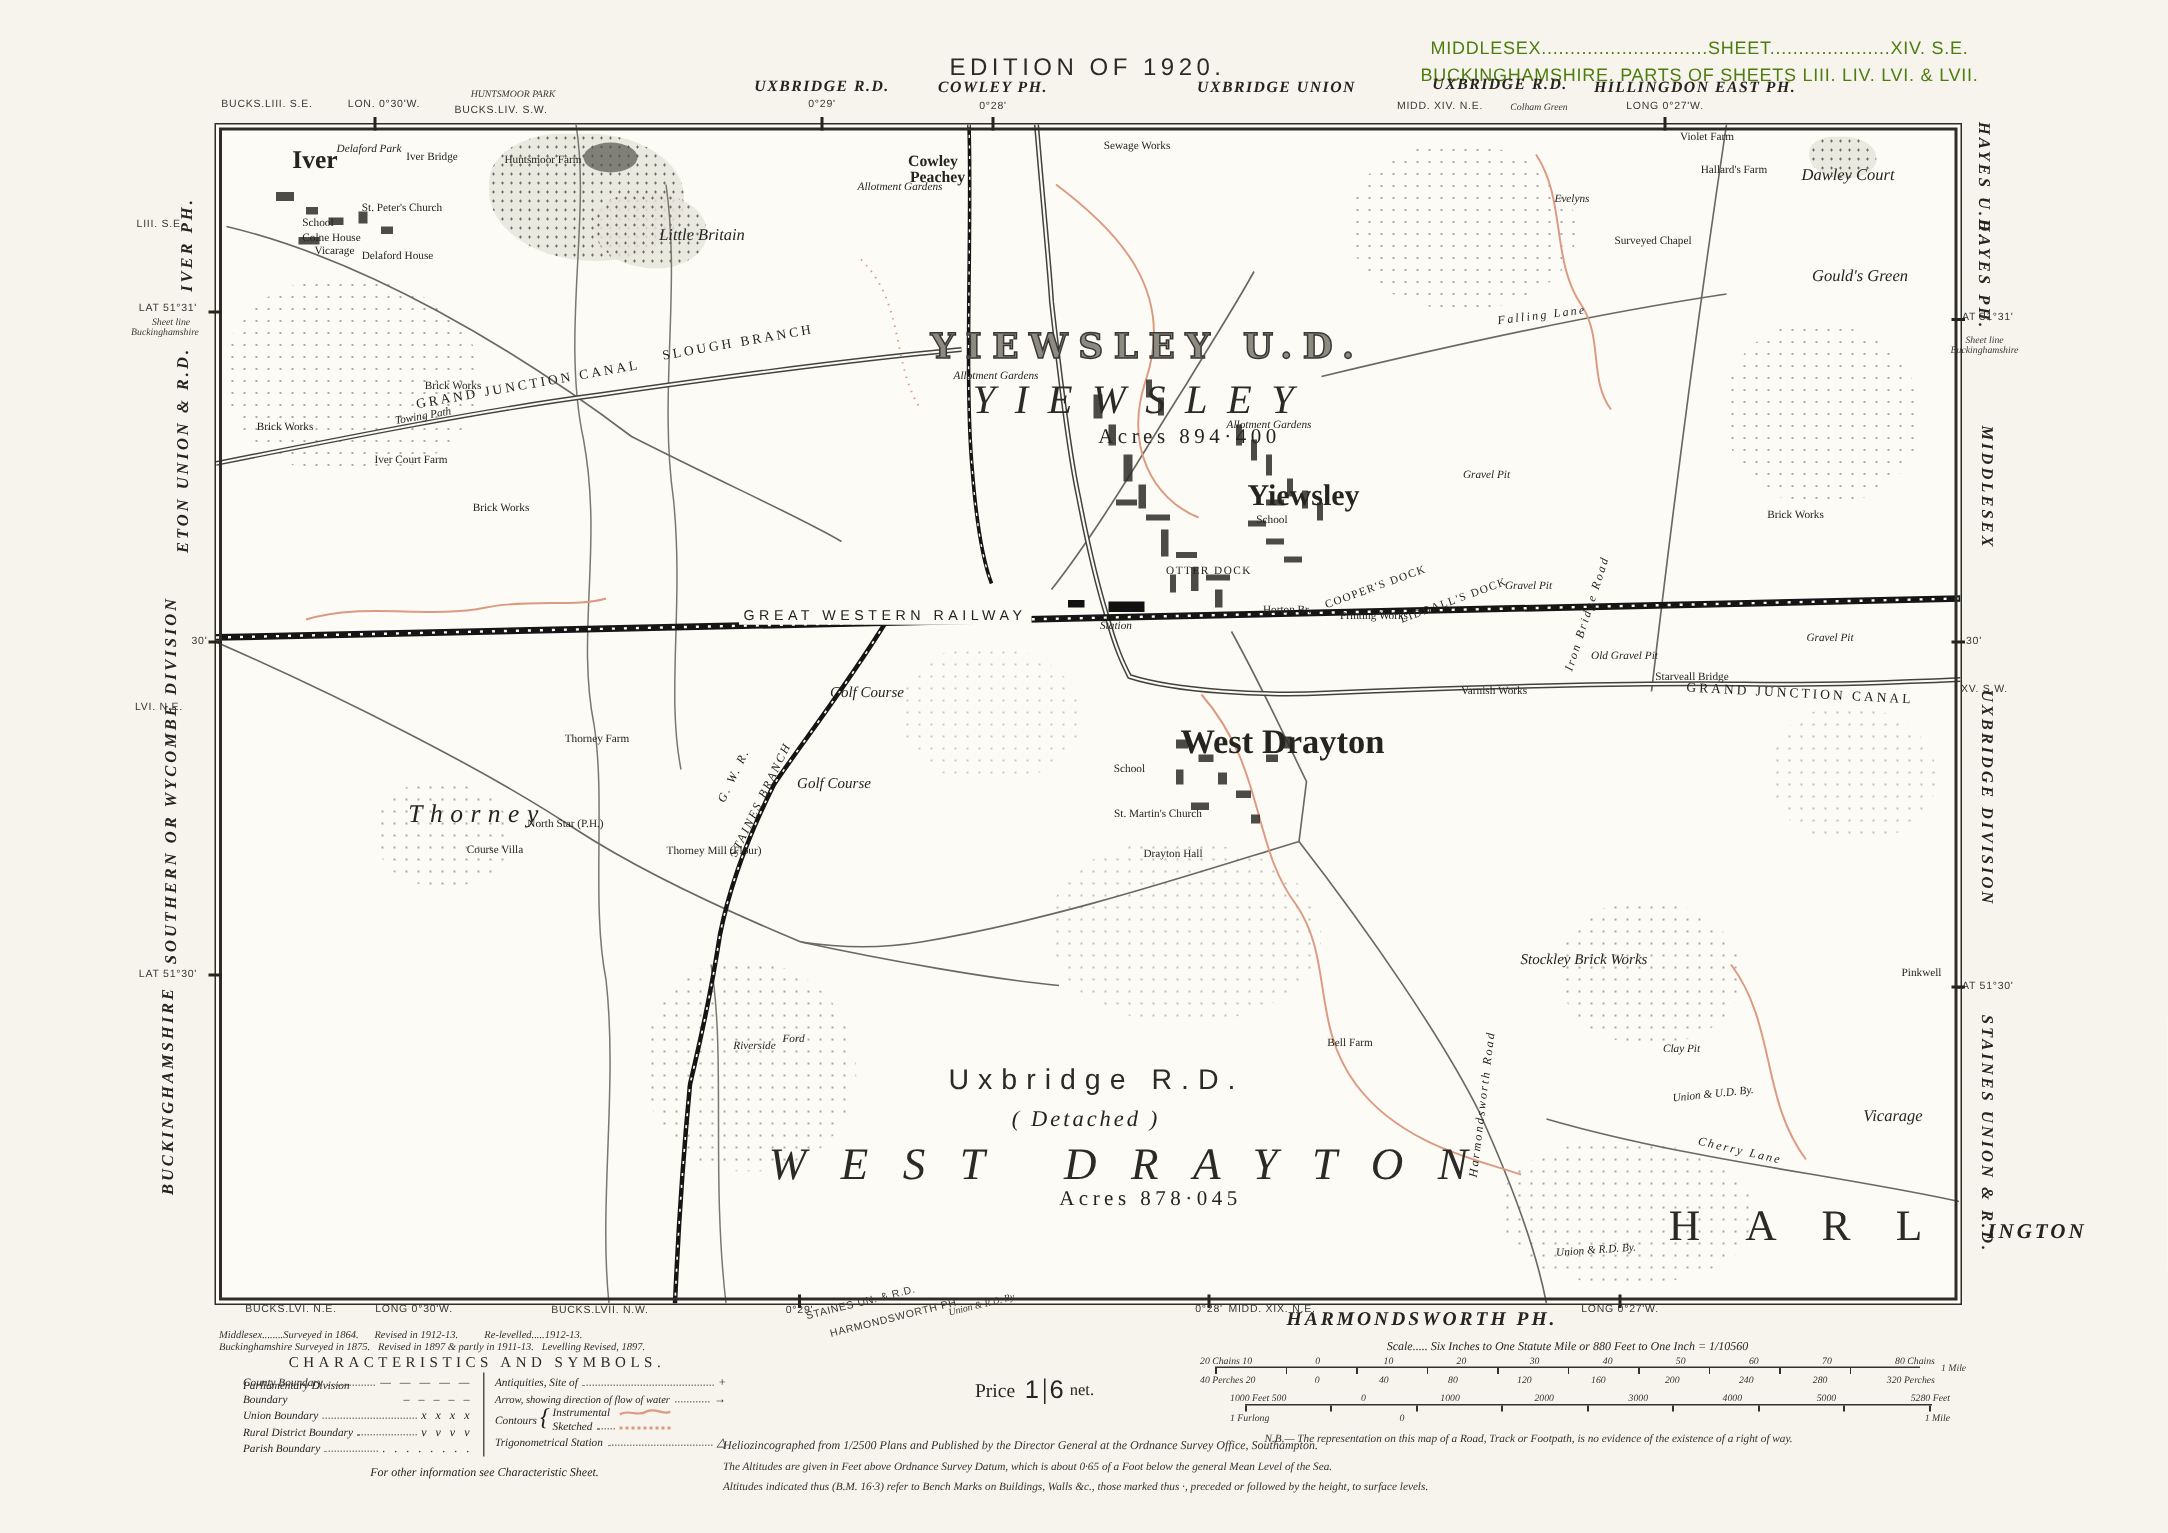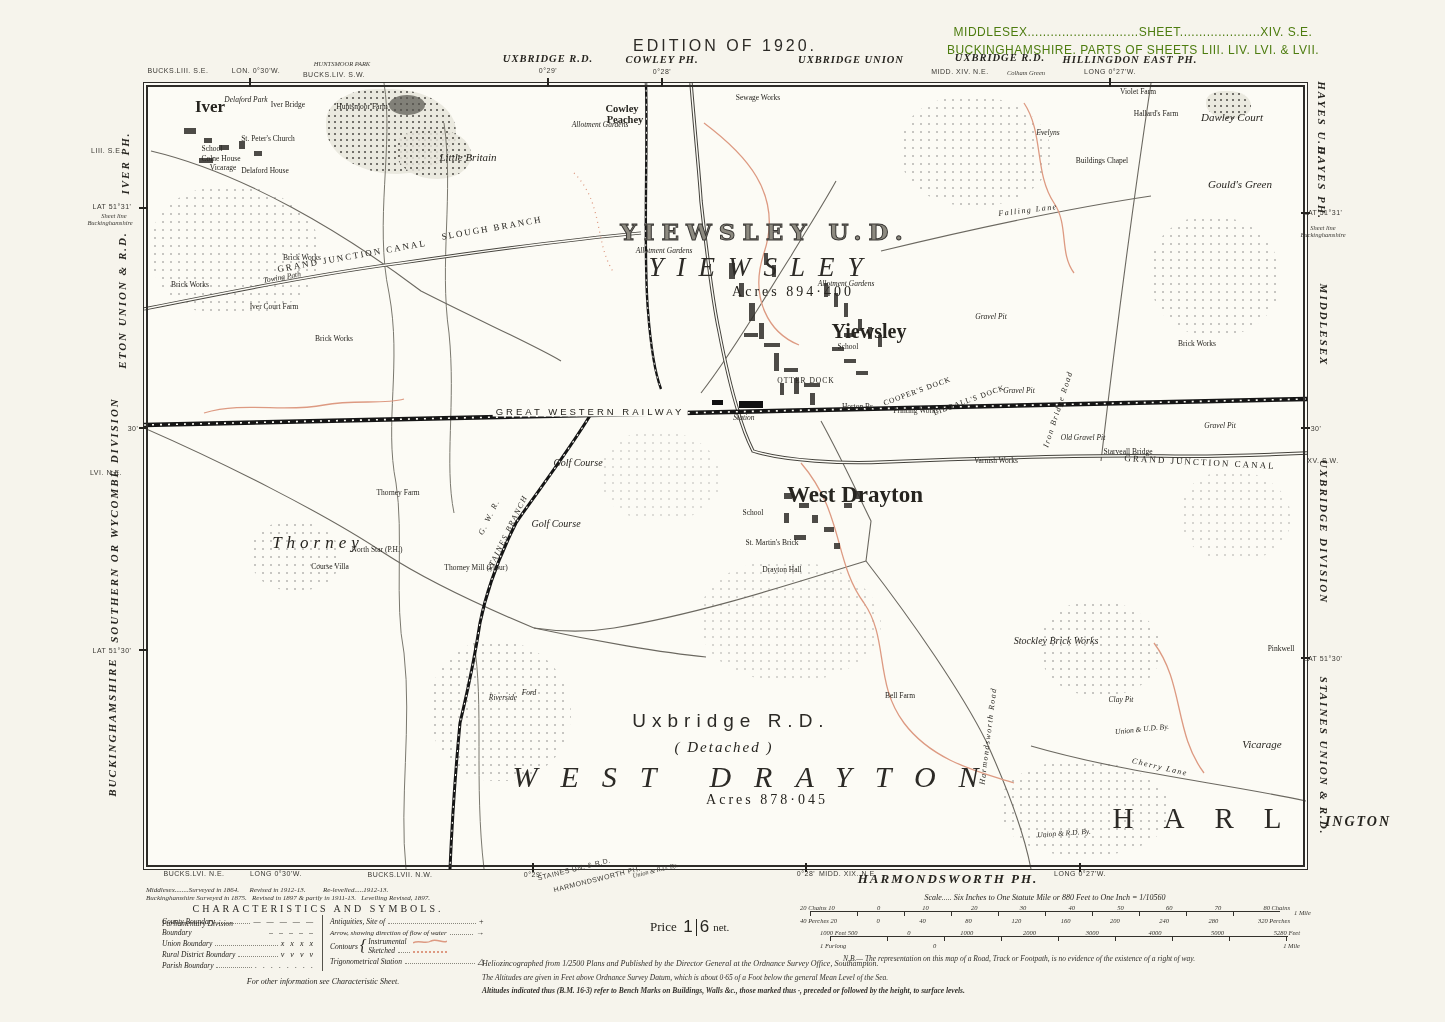--- a/index.html
+++ b/index.html
@@ -265,21 +265,21 @@
     <div class="lbl ti" style="left: 246px; top: 99px;">Delaford Park</div>
     <div class="lbl t" style="left: 288px; top: 104px;">Iver Bridge</div>
     <div class="lbl t" style="left: 265px; top: 170px;">Delaford House</div>
     <div class="lbl t" style="left: 362px; top: 106px;">Huntsmoor Farm</div>
     <div class="lbl hami" style="left: 468px; top: 157px;">Little Britain</div>
     <div class="lbl ham" style="left: 622px; top: 108px;">Cowley</div>
     <div class="lbl ham" style="left: 625px; top: 119px;">Peachey</div>
     <div class="lbl t" style="left: 758px; top: 97px;">Sewage Works</div>
     <div class="lbl ti" style="left: 600px; top: 124px;">Allotment Gardens</div>
     <div class="lbl ti" style="left: 1048px; top: 132px;">Evelyns</div>
-    <div class="lbl t" style="left: 1102px; top: 160px;">Buildings Chapel</div>
+    <div class="lbl t" style="left: 1102px; top: 160px;">Surveyed Chapel</div>
     <div class="lbl t" style="left: 1156px; top: 113px;">Hallard's Farm</div>
     <div class="lbl t" style="left: 1138px; top: 91px;">Violet Farm</div>
     <div class="lbl hami" style="left: 1232px; top: 117px;">Dawley Court</div>
     <div class="lbl hami" style="left: 1240px; top: 184px;">Gould's Green</div>
     <div class="lbl t" style="left: 302px; top: 257px;">Brick Works</div>
     <div class="lbl t" style="left: 190px; top: 284px;">Brick Works</div>
     <div class="lbl t" style="left: 334px; top: 338px;">Brick Works</div>
     <div class="lbl t" style="left: 274px; top: 306px;">Iver Court Farm</div>
     <div class="lbl t" style="left: 1197px; top: 343px;">Brick Works</div>
     <div class="lbl canal" style="left: 352px; top: 256px; transform: translate(-50%, -50%) rotate(-10deg);">GRAND JUNCTION CANAL</div>
@@ -305,21 +305,21 @@
     <div class="lbl t" style="left: 996px; top: 460px;">Varnish Works</div>
     <div class="lbl canal" style="left: 1200px; top: 462px; transform: translate(-50%, -50%) rotate(3deg);">GRAND JUNCTION CANAL</div>
     <div class="lbl t" style="left: 1128px; top: 451px;">Starveall Bridge</div>
     <div class="lbl ti" style="left: 1083px; top: 437px;">Old Gravel Pit</div>
     <div class="lbl ti" style="left: 1220px; top: 425px;">Gravel Pit</div>
     <div class="lbl rdlbl" style="left: 1058px; top: 409px; transform: translate(-50%, -50%) rotate(-72deg);">Iron Bridge Road</div>
     <div class="lbl golf" style="left: 578px; top: 462px;">Golf Course</div>
     <div class="lbl golf" style="left: 556px; top: 523px;">Golf Course</div>
     <div class="lbl town3" style="left: 855px; top: 495px;">West Drayton</div>
     <div class="lbl t" style="left: 753px; top: 512px;">School</div>
-    <div class="lbl t" style="left: 772px; top: 542px;">St. Martin's Brick</div>
+    <div class="lbl t" style="left: 772px; top: 542px;">St. Martin's Church</div>
     <div class="lbl t" style="left: 782px; top: 569px;">Drayton Hall</div>
     <div class="lbl thorney" style="left: 318px; top: 543px;">Thorney</div>
     <div class="lbl t" style="left: 398px; top: 492px;">Thorney Farm</div>
     <div class="lbl t" style="left: 377px; top: 549px;">North Star (P.H.)</div>
     <div class="lbl t" style="left: 330px; top: 566px;">Course Villa</div>
     <div class="lbl t" style="left: 458px; top: 567px; margin-left: 18px;">Thorney Mill (Flour)</div>
     <div class="lbl rdlbl" style="left: 489px; top: 517px; transform: translate(-50%, -50%) rotate(-64deg);">G. W. R.</div>
     <div class="lbl rdlbl" style="left: 507px; top: 533px; transform: translate(-50%, -50%) rotate(-64deg);">STAINES BRANCH</div>
     <div class="lbl ti" style="left: 529px; top: 692px;">Ford</div>
     <div class="lbl ti" style="left: 503px; top: 697px;">Riverside</div>
@@ -461,13 +461,13 @@
     <span>0</span>
     <span></span>
     <span></span>
     <span></span>
     <span>1 Mile</span>
   </div>
 <div class="f-abs nb" style="left:843px;top:954px;width:462px;">N.B.— The representation on this map of a Road, Track or Footpath, is no evidence of the existence of a right of way.</div>
 
 <div class="f-abs imprint" style="left:482px;top:959px;">Heliozincographed from 1/2500 Plans and Published by the Director General at the Ordnance Survey Office, Southampton.</div>
 <div class="f-abs imprint" style="left:482px;top:973px;font-size:7.5px;">The Altitudes are given in Feet above Ordnance Survey Datum, which is about 0·65 of a Foot below the general Mean Level of the Sea.</div>
-<div class="f-abs imprint" style="left:482px;top:986px;font-size:7.5px;font-weight:bold;">Altitudes indicated thus (B.M. 16·3) refer to Bench Marks on Buildings, Walls &amp;c., those marked thus ·, preceded or followed by the height, to surface levels.</div>
+<div class="f-abs imprint" style="left:482px;top:986px;font-size:7.5px;">Altitudes indicated thus (B.M. 16·3) refer to Bench Marks on Buildings, Walls &amp;c., those marked thus ·, preceded or followed by the height, to surface levels.</div>
 
 </body></html>

